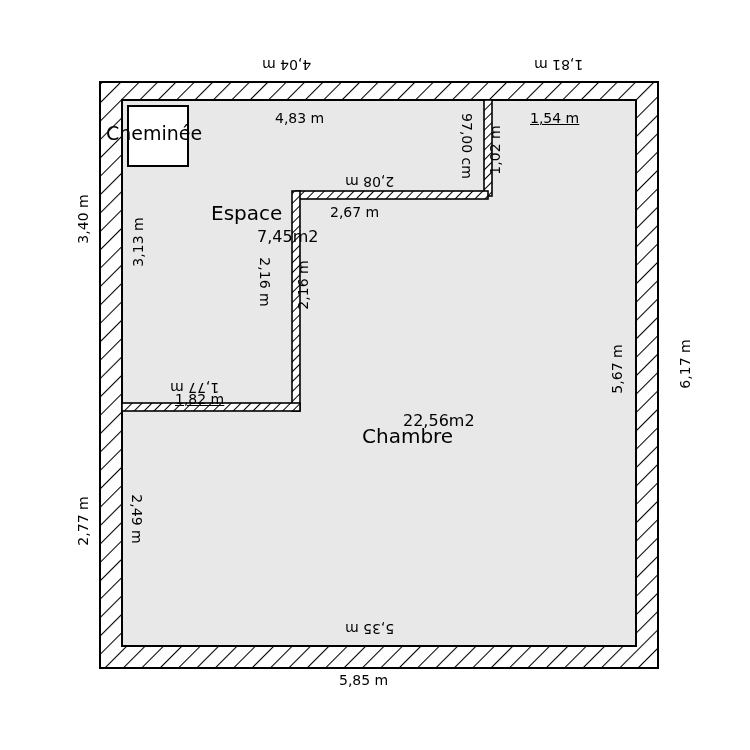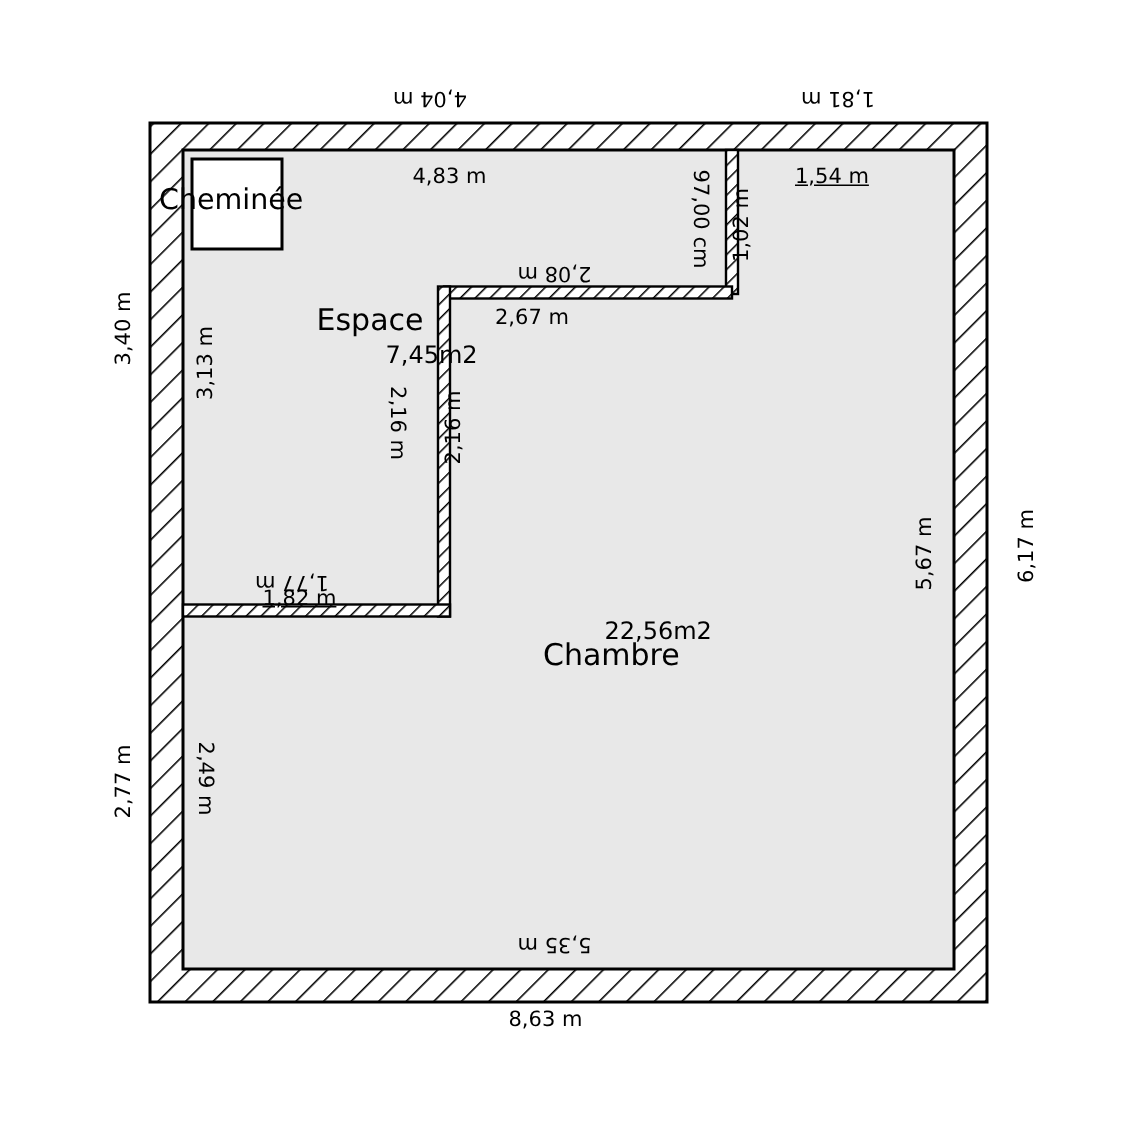--- a/index.html
+++ b/index.html
@@ -128,21 +128,21 @@
 
   <div class="dim-label" style="left:58px; top:212px; transform:rotate(-90deg);">3,40 m</div>
   <div class="dim-label" style="left:113px; top:235px; transform:rotate(-90deg);">3,13 m</div>
   <div class="dim-label" style="left:58px; top:514px; transform:rotate(-90deg);">2,77 m</div>
   <div class="dim-label rot180" style="left:112px; top:512px; transform:rotate(90deg);">2,49 m</div>
 
   <div class="dim-label" style="left:592px; top:362px; transform:rotate(-90deg);">5,67 m</div>
   <div class="dim-label" style="left:660px; top:357px; transform:rotate(-90deg);">6,17 m</div>
 
   <div class="dim-label rot180" style="left:345px; top:622px;">5,35 m</div>
-  <div class="dim-label" style="left:339px; top:673px;">8,63 m</div>
+  <div class="dim-label" style="left:339px; top:673px;">5,85 m</div>
 
   <div class="room-label" style="left:211px; top:203px;">Espace</div>
   <div class="room-area" style="left:235px; top:229px;margin-left:22px;">7,45m2</div>
 
   <div class="room-label" style="left:362px; top:398px;margin-top:28px;">Chambre</div>
   <div class="room-area" style="left:373px; top:413px;margin-left:30px;">22,56m2</div>
 
   <div class="fixture-label" style="left:106px; top:124px;">Cheminée</div>
 
 </div>

